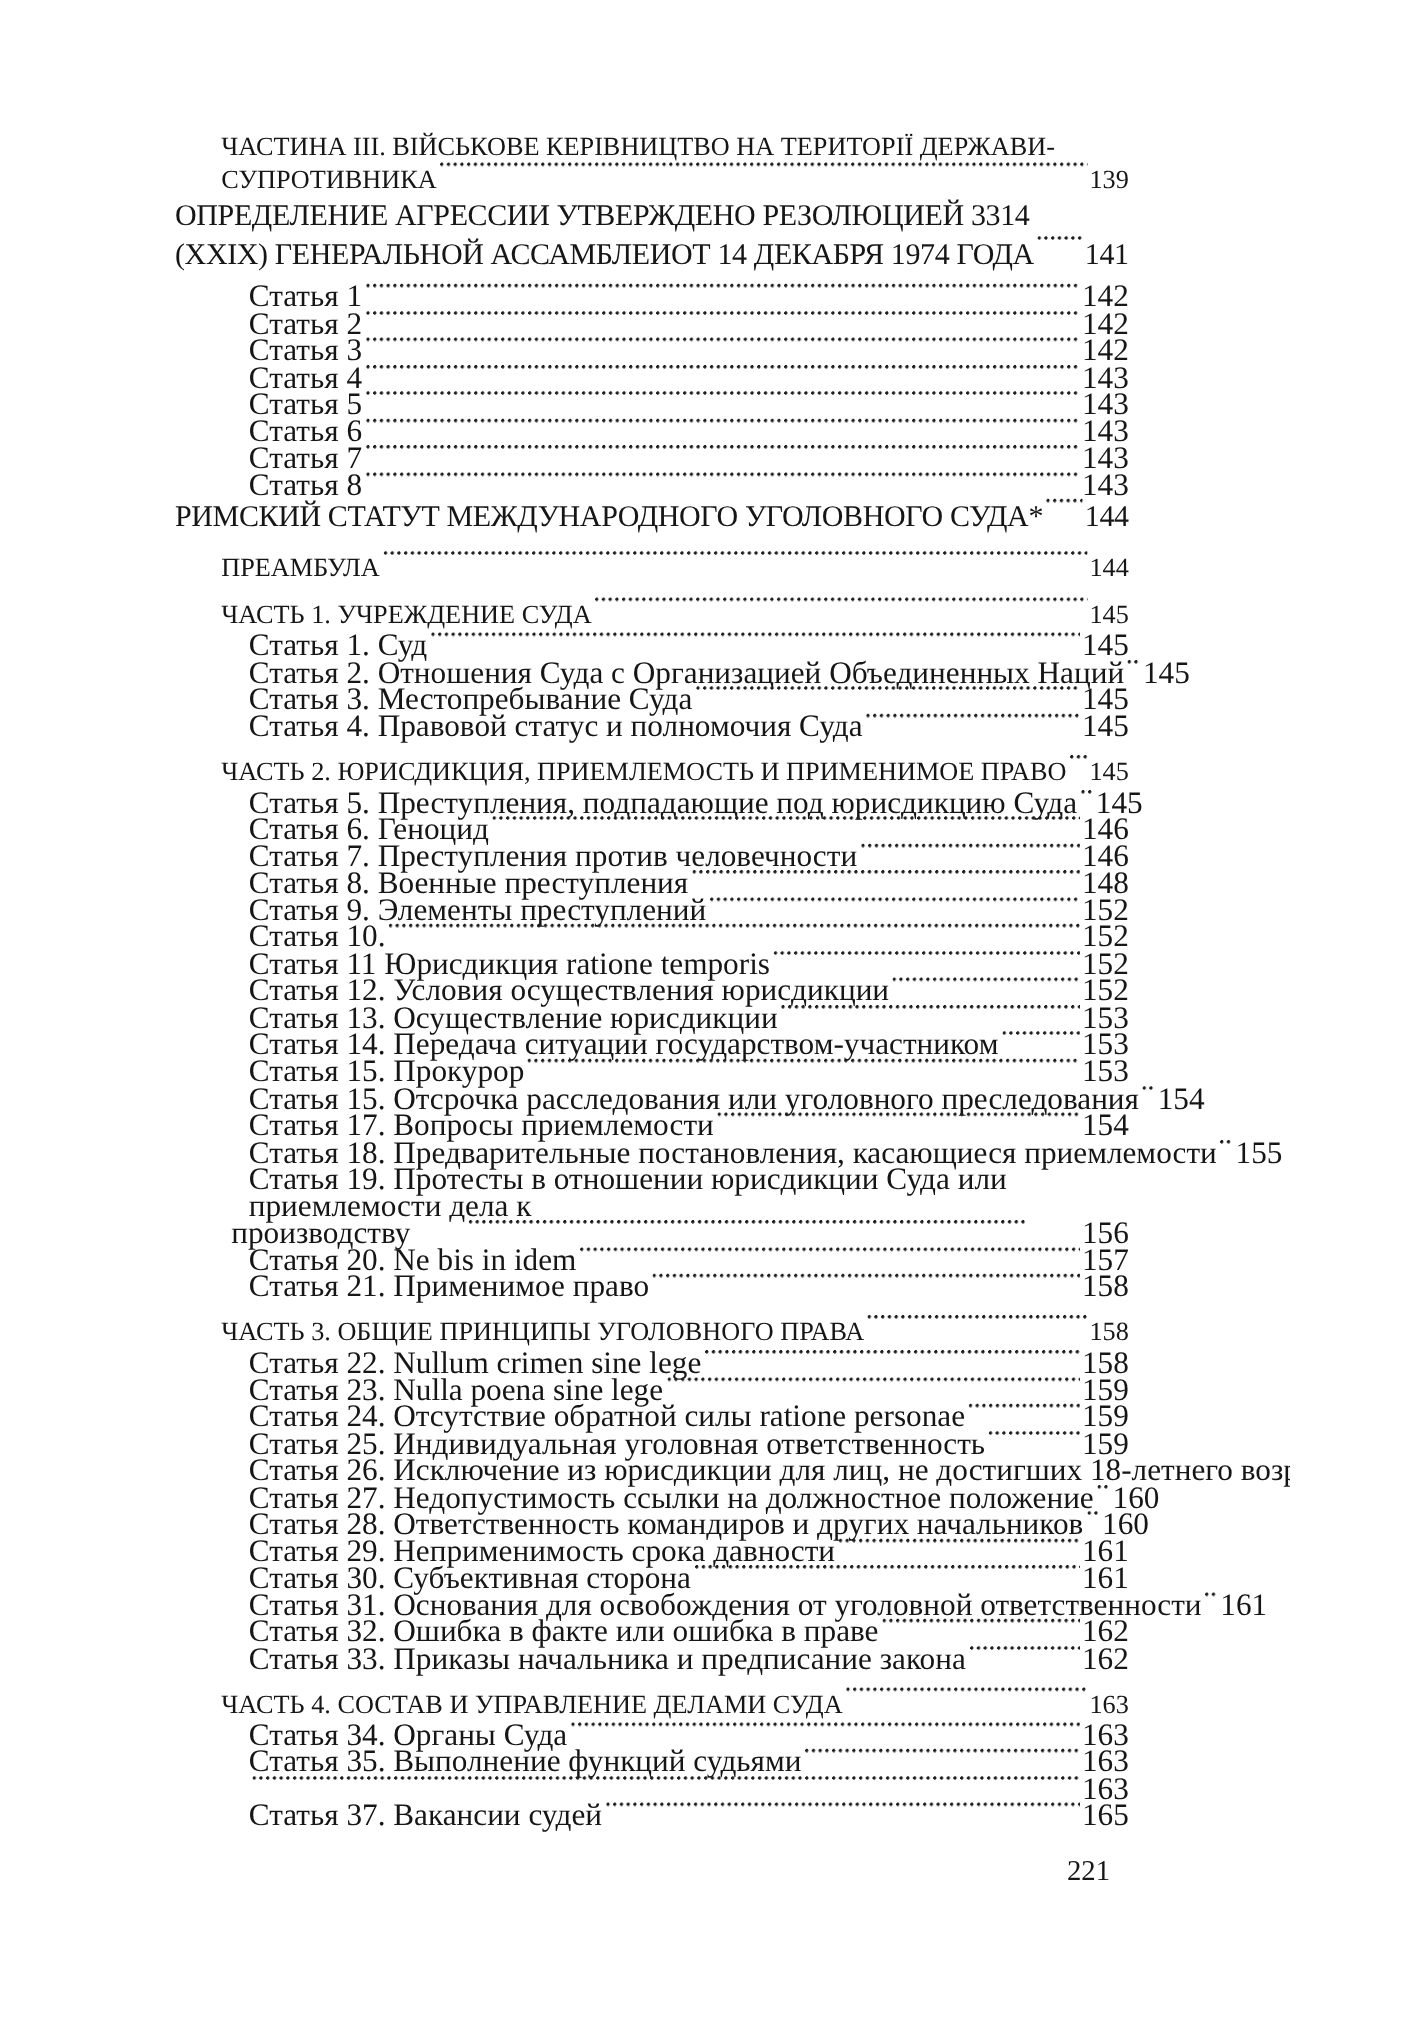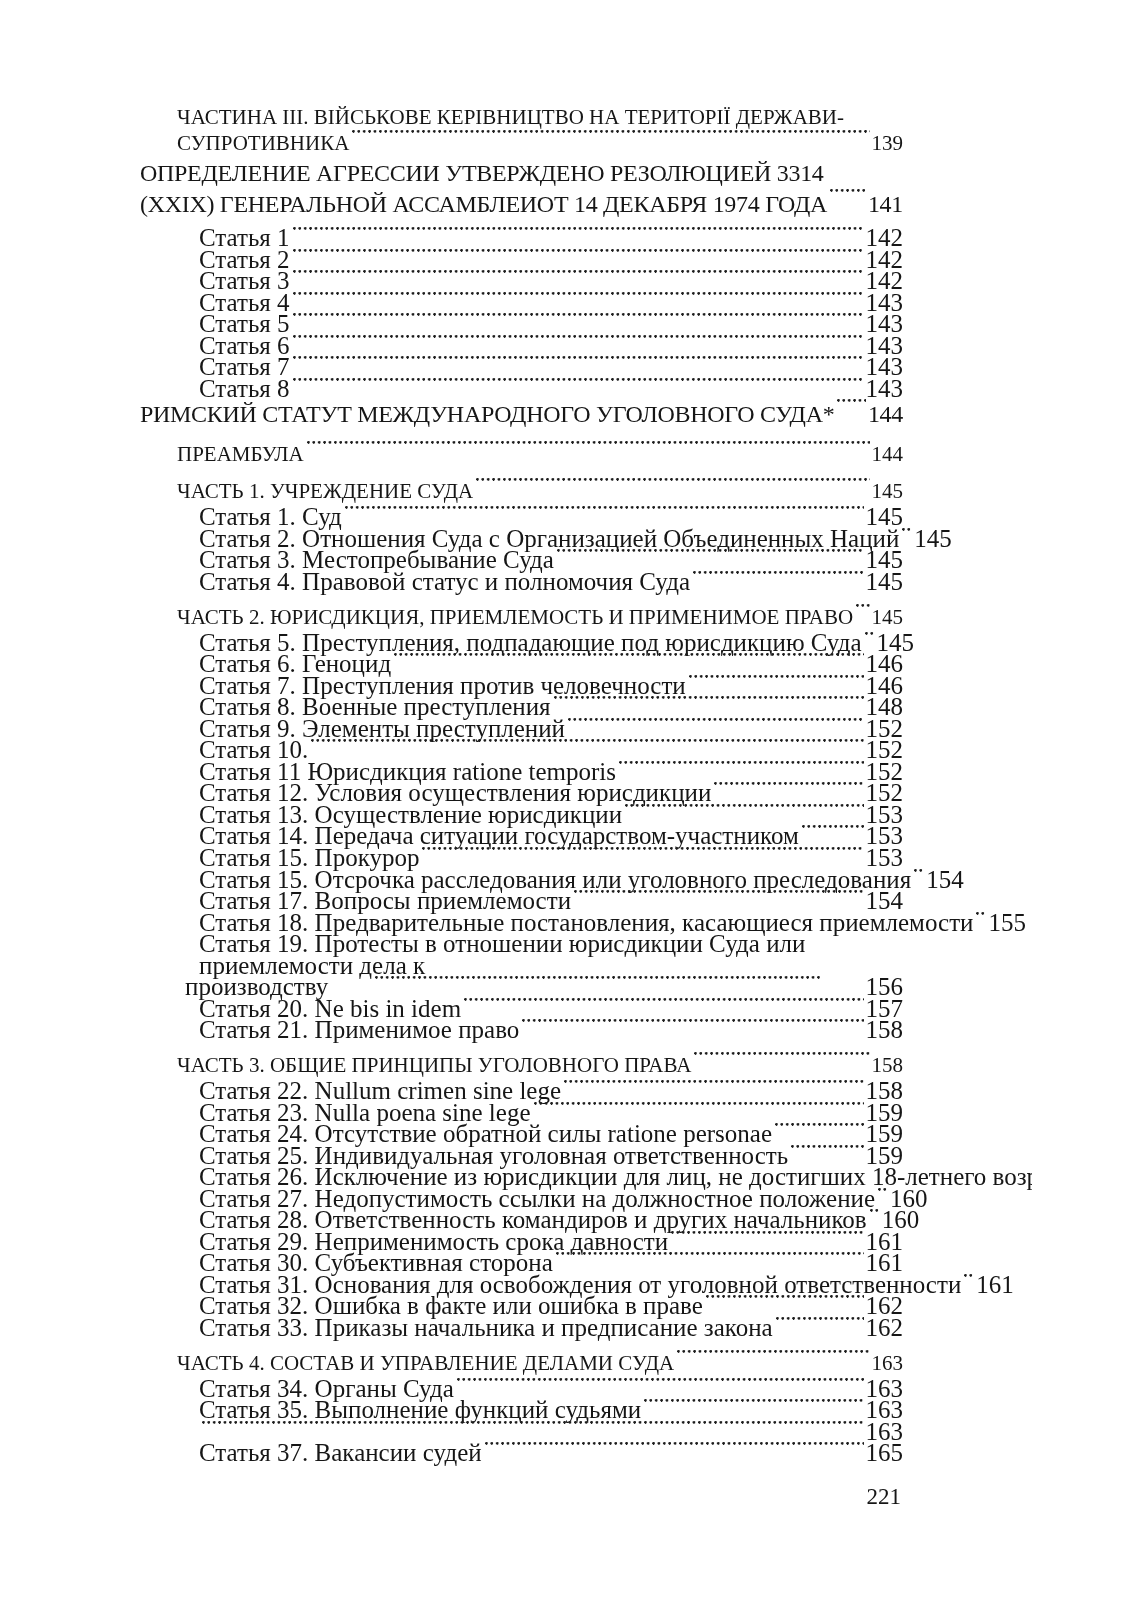--- a/index.html
+++ b/index.html
@@ -64,21 +64,21 @@
     line-height: 21.55px;
     margin-left: 59px;
   }
   .e-item .leader { margin-bottom: 4px; }
   
   .e-item .row.cont { margin-left: -14px; gap: 44px; }
   .entry:first-child { margin-top: 0; }
   .footer-page {
     position: absolute;
     top: 1484px;
-    right: 131px;
+    right: 144px;
     font-size: 23px;
     color: #161616;
   }
 </style>
 </head>
 <body>
 
 <div class="page">
   <div>
       <div class="entry e-part">

